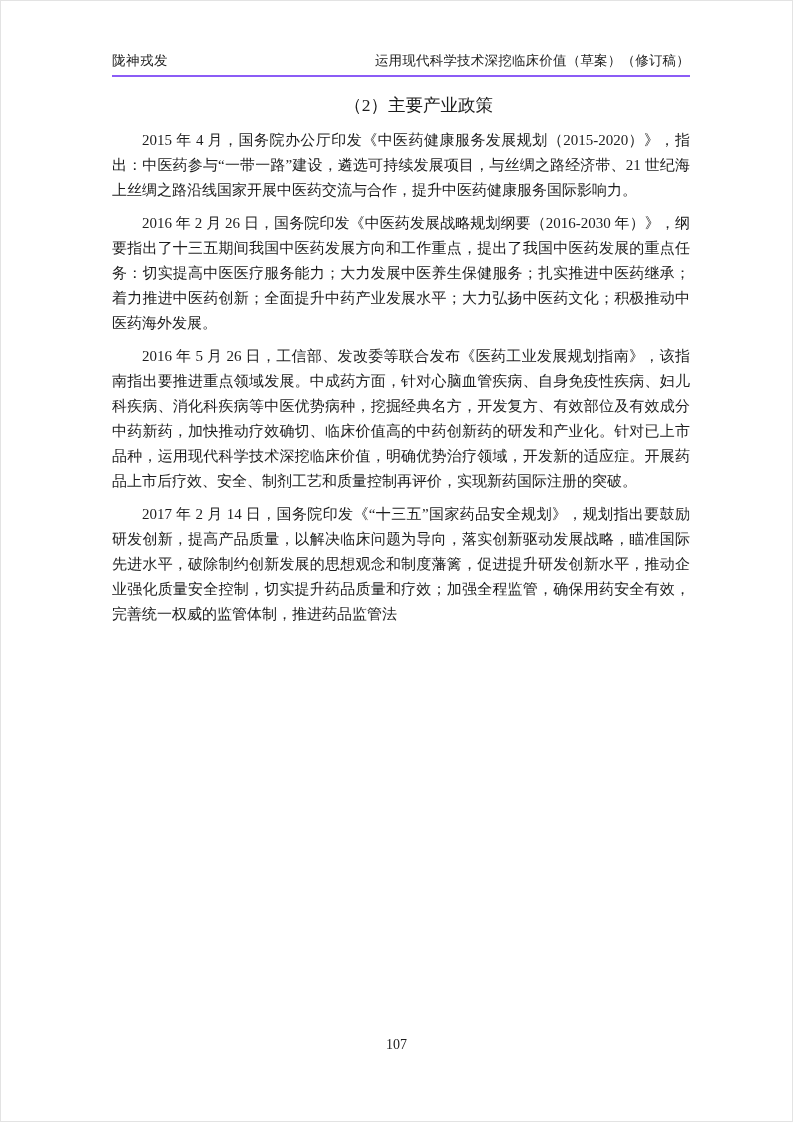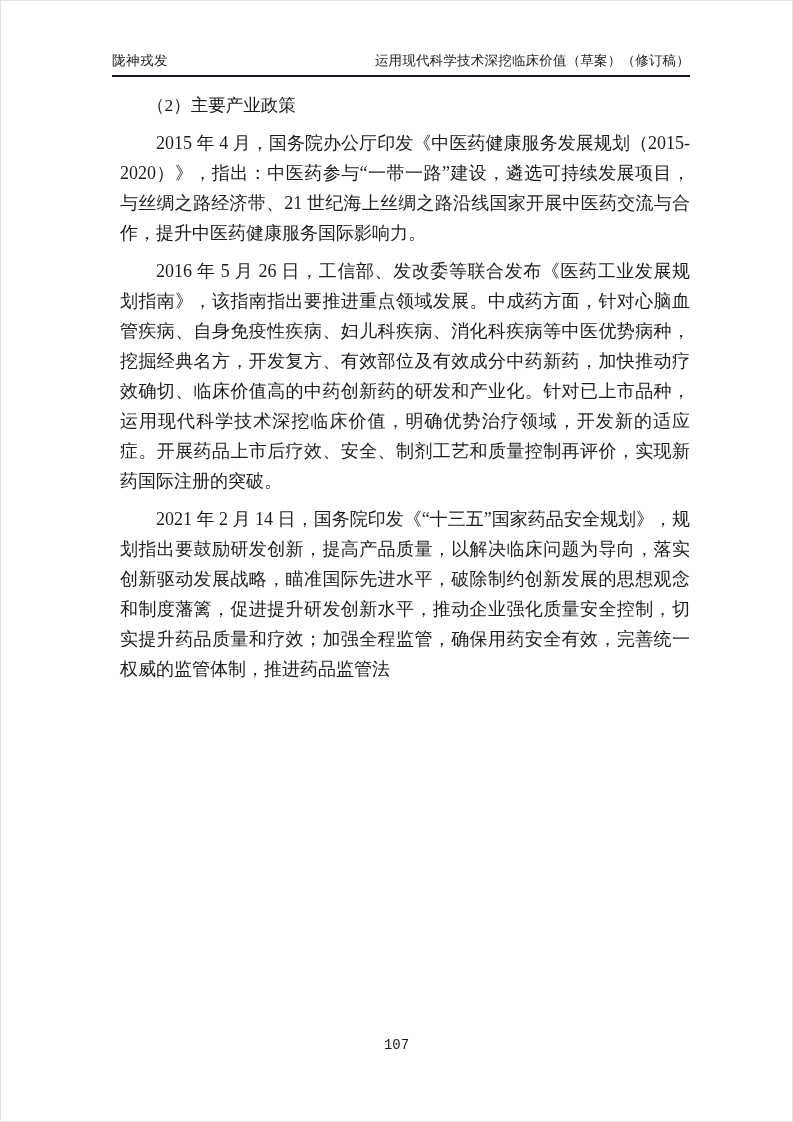--- a/index.html
+++ b/index.html
@@ -21,79 +21,79 @@
     position: absolute;
     top: 52px;
     left: 112px;
     right: 103px;
     display: flex;
     justify-content: space-between;
     align-items: flex-end;
     font-size: 13.5px;
     line-height: 17px;
     padding-bottom: 6px;
-    border-bottom: 2px solid #0f172a;
+    border-bottom: 2px solid #8b5cf6;
     white-space: nowrap;
   }
   .page-header .hdr-left { letter-spacing: 0.5px; }
   .page-header .hdr-right { letter-spacing: 0.2px; }
   .doc-body {
     position: absolute;
     top: 77px;
     left: 112px;
     width: 578px;
     text-align: justify;
     text-justify: inter-ideograph;
   }
   .section-heading {
     font-size: 17.5px;
     font-weight: normal;
     line-height: 30px;
     margin: 13px 0 0 0;
     text-indent: 2em;
-    text-align: left;
+    text-align: center;
   }
   .doc-body p {
-    font-size: 18px;
-    line-height: 30px;
-    margin: 8px 0 0 8px;
+    font-size: 15px;
+    line-height: 25px;
+    margin: 8px 0 0 0;
     text-indent: 2em;
     word-break: normal;
     overflow-wrap: break-word;
   }
   .page-footer {
     position: absolute;
     top: 1037px;
     left: 0;
     width: 100%;
     text-align: center;
     font-size: 14px;
     color: #1c1c1c;
-    font-family: Liberation Mono, monospace;
   }
 </style>
 </head>
 <body>
 
 <div class="page">
 
   <div class="page-header">
     <span class="hdr-left">陇神戎发</span>
     <span class="hdr-right">运用现代科学技术深挖临床价值（草案）（修订稿）</span>
   </div>
 
   <div class="doc-body">
     <h3 class="section-heading">（2）主要产业政策</h3>
 
     <p>2015 年 4 月，国务院办公厅印发《中医药健康服务发展规划（2015-2020）》，指出：中医药参与“一带一路”建设，遴选可持续发展项目，与丝绸之路经济带、21 世纪海上丝绸之路沿线国家开展中医药交流与合作，提升中医药健康服务国际影响力。</p>
 
+    <p>2016 年 2 月 26 日，国务院印发《中医药发展战略规划纲要（2016-2030 年）》，纲要指出了十三五期间我国中医药发展方向和工作重点，提出了我国中医药发展的重点任务：切实提高中医医疗服务能力；大力发展中医养生保健服务；扎实推进中医药继承；着力推进中医药创新；全面提升中药产业发展水平；大力弘扬中医药文化；积极推动中医药海外发展。</p>
 
     <p>2016 年 5 月 26 日，工信部、发改委等联合发布《医药工业发展规划指南》，该指南指出要推进重点领域发展。中成药方面，针对心脑血管疾病、自身免疫性疾病、妇儿科疾病、消化科疾病等中医优势病种，挖掘经典名方，开发复方、有效部位及有效成分中药新药，加快推动疗效确切、临床价值高的中药创新药的研发和产业化。针对已上市品种，运用现代科学技术深挖临床价值，明确优势治疗领域，开发新的适应症。开展药品上市后疗效、安全、制剂工艺和质量控制再评价，实现新药国际注册的突破。</p>
 
 
-    <p>2021 年 2 月 14 日，国务院印发《“十三五”国家药品安全规划》，规划指出要鼓励研发创新，提高产品质量，以解决临床问题为导向，落实创新驱动发展战略，瞄准国际先进水平，破除制约创新发展的思想观念和制度藩篱，促进提升研发创新水平，推动企业强化质量安全控制，切实提升药品质量和疗效；加强全程监管，确保用药安全有效，完善统一权威的监管体制，推进药品监管法</p>
+    <p>2017 年 2 月 14 日，国务院印发《“十三五”国家药品安全规划》，规划指出要鼓励研发创新，提高产品质量，以解决临床问题为导向，落实创新驱动发展战略，瞄准国际先进水平，破除制约创新发展的思想观念和制度藩篱，促进提升研发创新水平，推动企业强化质量安全控制，切实提升药品质量和疗效；加强全程监管，确保用药安全有效，完善统一权威的监管体制，推进药品监管法</p>
   </div>
 
   <div class="page-footer">
     <span>107</span>
   </div>
 
 </div>
 
 </body></html>

